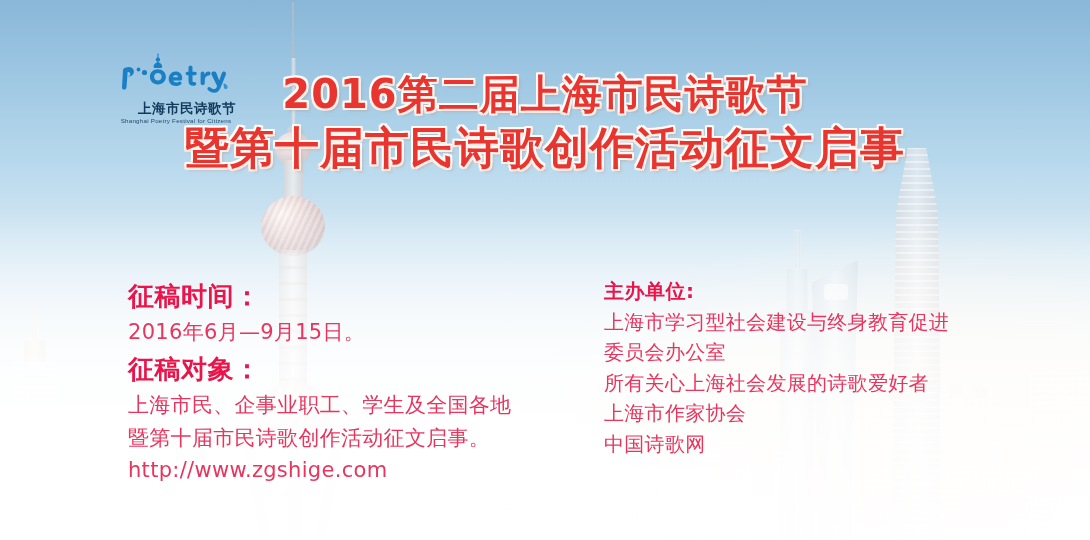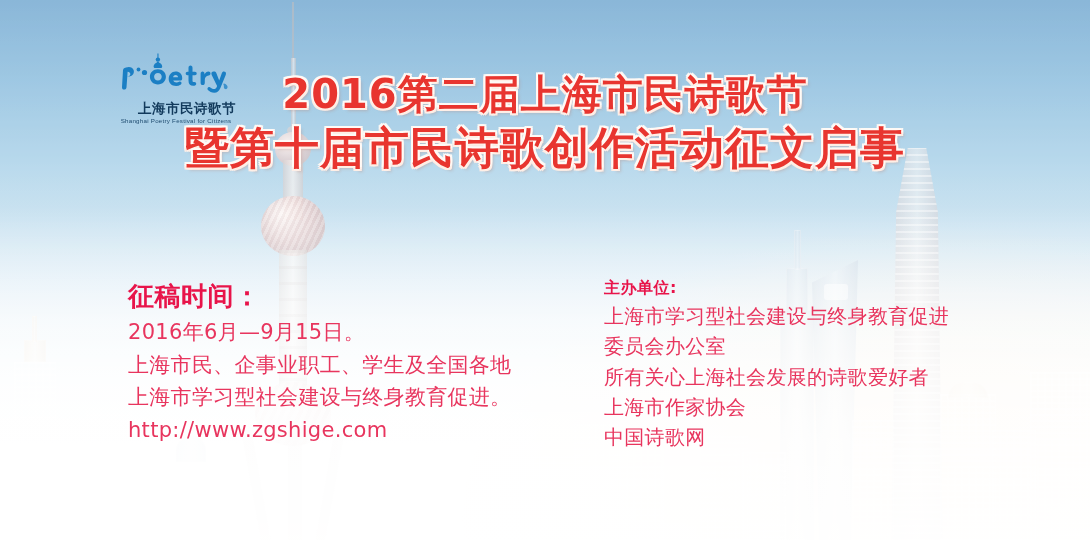--- a/index.html
+++ b/index.html
@@ -122,21 +122,21 @@
   .hd{
     font-family:"DejaVu Sans","Liberation Sans",sans-serif;
     font-weight:bold;font-size:26px;color:#e8144a;line-height:1.55;
     letter-spacing:.5px;white-space:nowrap;
   }
   .bd{
     font-family:"DejaVu Sans","Liberation Sans",sans-serif;
     font-weight:normal;font-size:21px;color:#e8355e;line-height:1.55;
     letter-spacing:.3px;white-space:nowrap;
   }
-  .col-right .hd{font-size:16px;}
+  .col-right .hd{font-size:20px;}
   .col-right .bd{font-size:20px;line-height:1.52;}
 </style>
 </head>
 <body>
 
 <div class="poster">
 
   <div class="sky"></div>
   <div class="sky-warm"></div>
 
@@ -243,22 +243,23 @@
 
   <div class="title">
     <div class="line l1">2016第二届上海市民诗歌节</div>
     <div class="line l2">暨第十届市民诗歌创作活动征文启事</div>
   </div>
 
   <div class="col col-left">
     <div class="hd">征稿时间：</div>
     <div class="bd">2016年6月—9月15日。</div>
 
+    <div class="hd">征稿对象：</div>
     <div class="bd">上海市民、企事业职工、学生及全国各地</div>
-    <div class="bd">上海市学习型社会建设与终身教育促进。</div>
+    <div class="bd">暨第十届市民诗歌创作活动征文启事。</div>
 
     <div class="bd">http://www.zgshige.com</div>
   </div>
 
   <div class="col col-right">
     <div class="hd">主办单位:</div>
     <div class="bd">上海市学习型社会建设与终身教育促进</div>
     <div class="bd">委员会办公室</div>
     <div class="bd">所有关心上海社会发展的诗歌爱好者</div>
     <div class="bd">上海市作家协会</div>

